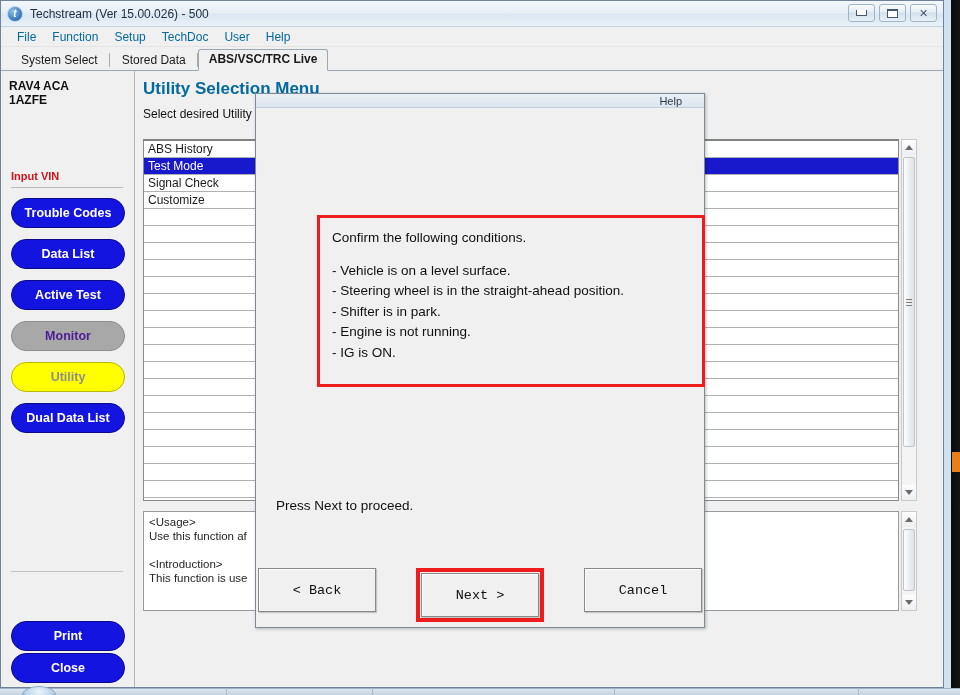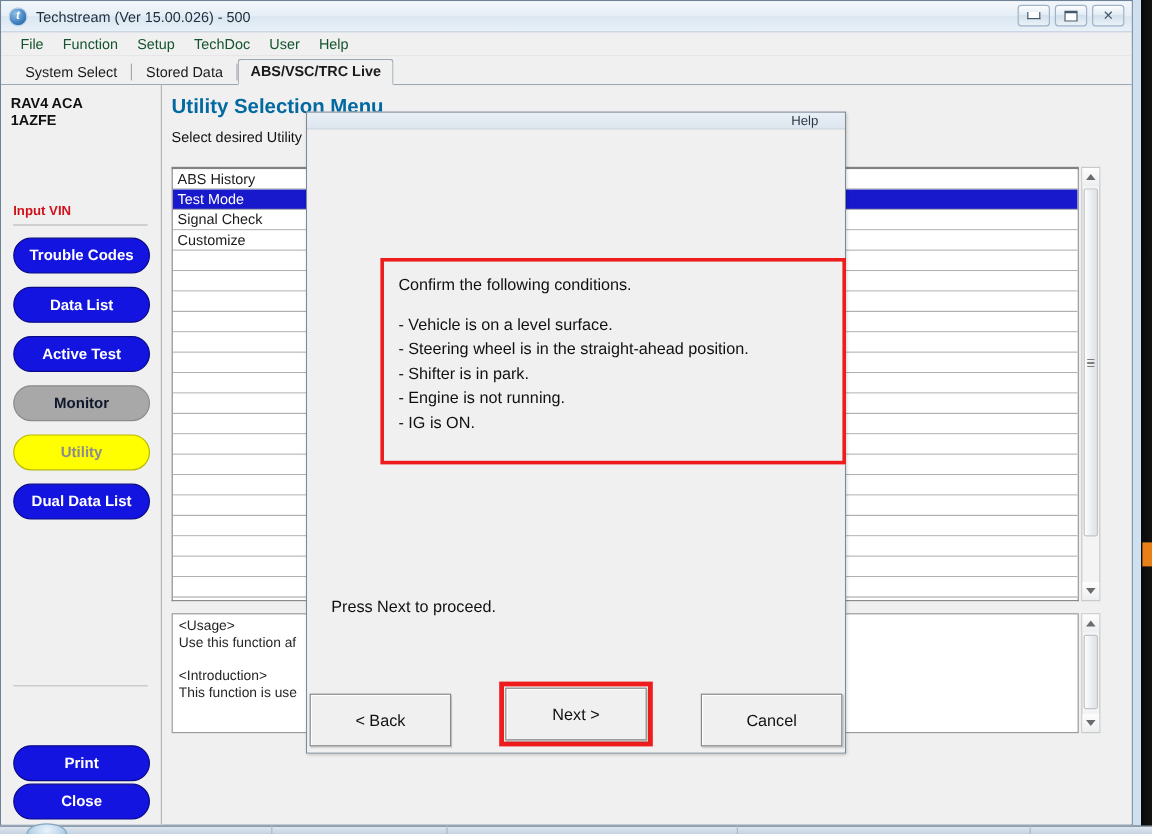--- a/index.html
+++ b/index.html
@@ -80,21 +80,21 @@
   .gl-min { width: 11px; height: 6px; border: 1px solid #43586c; border-top: none; background: #fff; }
   .gl-max { width: 11px; height: 9px; border: 1px solid #43586c; border-top: 2px solid #43586c; background: #fff; }
   .gl-close { font-size: 11px; color: #43586c; line-height: 1; font-family: "DejaVu Sans", sans-serif; }
 
   .menubar {
     height: 20px; flex: 0 0 20px;
     background: #f0f0f0;
     display: flex; align-items: center; padding-left: 8px;
     border-bottom: 1px solid #e4e4e4;
   }
-  .menuitem { font-size: 12px; color: #14532d; padding: 1px 8px; }
+  .menuitem { font-size: 12px; color: #0369a1; padding: 1px 8px; }
 
   .tabstrip {
     height: 24px; flex: 0 0 24px;
     background: #f0f0f0;
     display: flex; align-items: flex-end;
     padding-left: 8px;
     border-bottom: 1px solid #9aa7b4;
     position: relative;
   }
   .tab {
@@ -136,21 +136,21 @@
   .side-btn {
     position: absolute; left: 10px; width: 114px; height: 30px;
     border-radius: 15px;
     display: flex; align-items: center; justify-content: center;
     font-size: 12.5px; font-weight: bold;
     color: #ffffff;
     background: #1414e0;
     border: 1px solid #0a0a88;
   }
   .side-btn.disabled {
-    background: #a8a8a8; border: 1px solid #8b8b8b; color: #0f172a;
+    background: #a8a8a8; border: 1px solid #8b8b8b; color: #4c1d95;
   }
   .side-btn.active-util {
     background: #ffff00; border: 1px solid #b8b800; color: #8d8d8d;
   }
   .sep-rule { position: absolute; left: 10px; width: 112px; height: 1px; background: #c2c2c2; }
 
   
   .content { flex: 1 1 auto; position: relative; padding: 6px 0 0 8px; }
   .page-title { font-size: 17px; font-weight: bold; color: #0369a1; margin: 2px 0 0 0; }
   .page-sub { font-size: 12px; color: #111; margin-top: 8px; }
@@ -249,21 +249,21 @@
     display: flex; justify-content: center; gap: 40px;
   }
   .dbtn {
     width: 118px; height: 44px;
     background: #f0f0f0;
     border: 1px solid #898989;
     box-shadow: inset 1px 1px 0 #ffffff, 1px 1px 1px rgba(0,0,0,0.18);
     display: flex; align-items: center; justify-content: center;
     font-size: 13.5px; color: #101010;
   }
-  .dbtn-wrap { position: relative; display: flex; align-items: flex-end; justify-content: center; }
+  .dbtn-wrap { position: relative; display: flex; align-items: flex-start; justify-content: center; font-family: Liberation Mono, monospace; }
   .dbtn-wrap.highlight {
     border: 4px solid #ee1c1c;
     padding: 1px;
   }
 </style>
 </head>
 <body>
 
 <div id="app">
 

